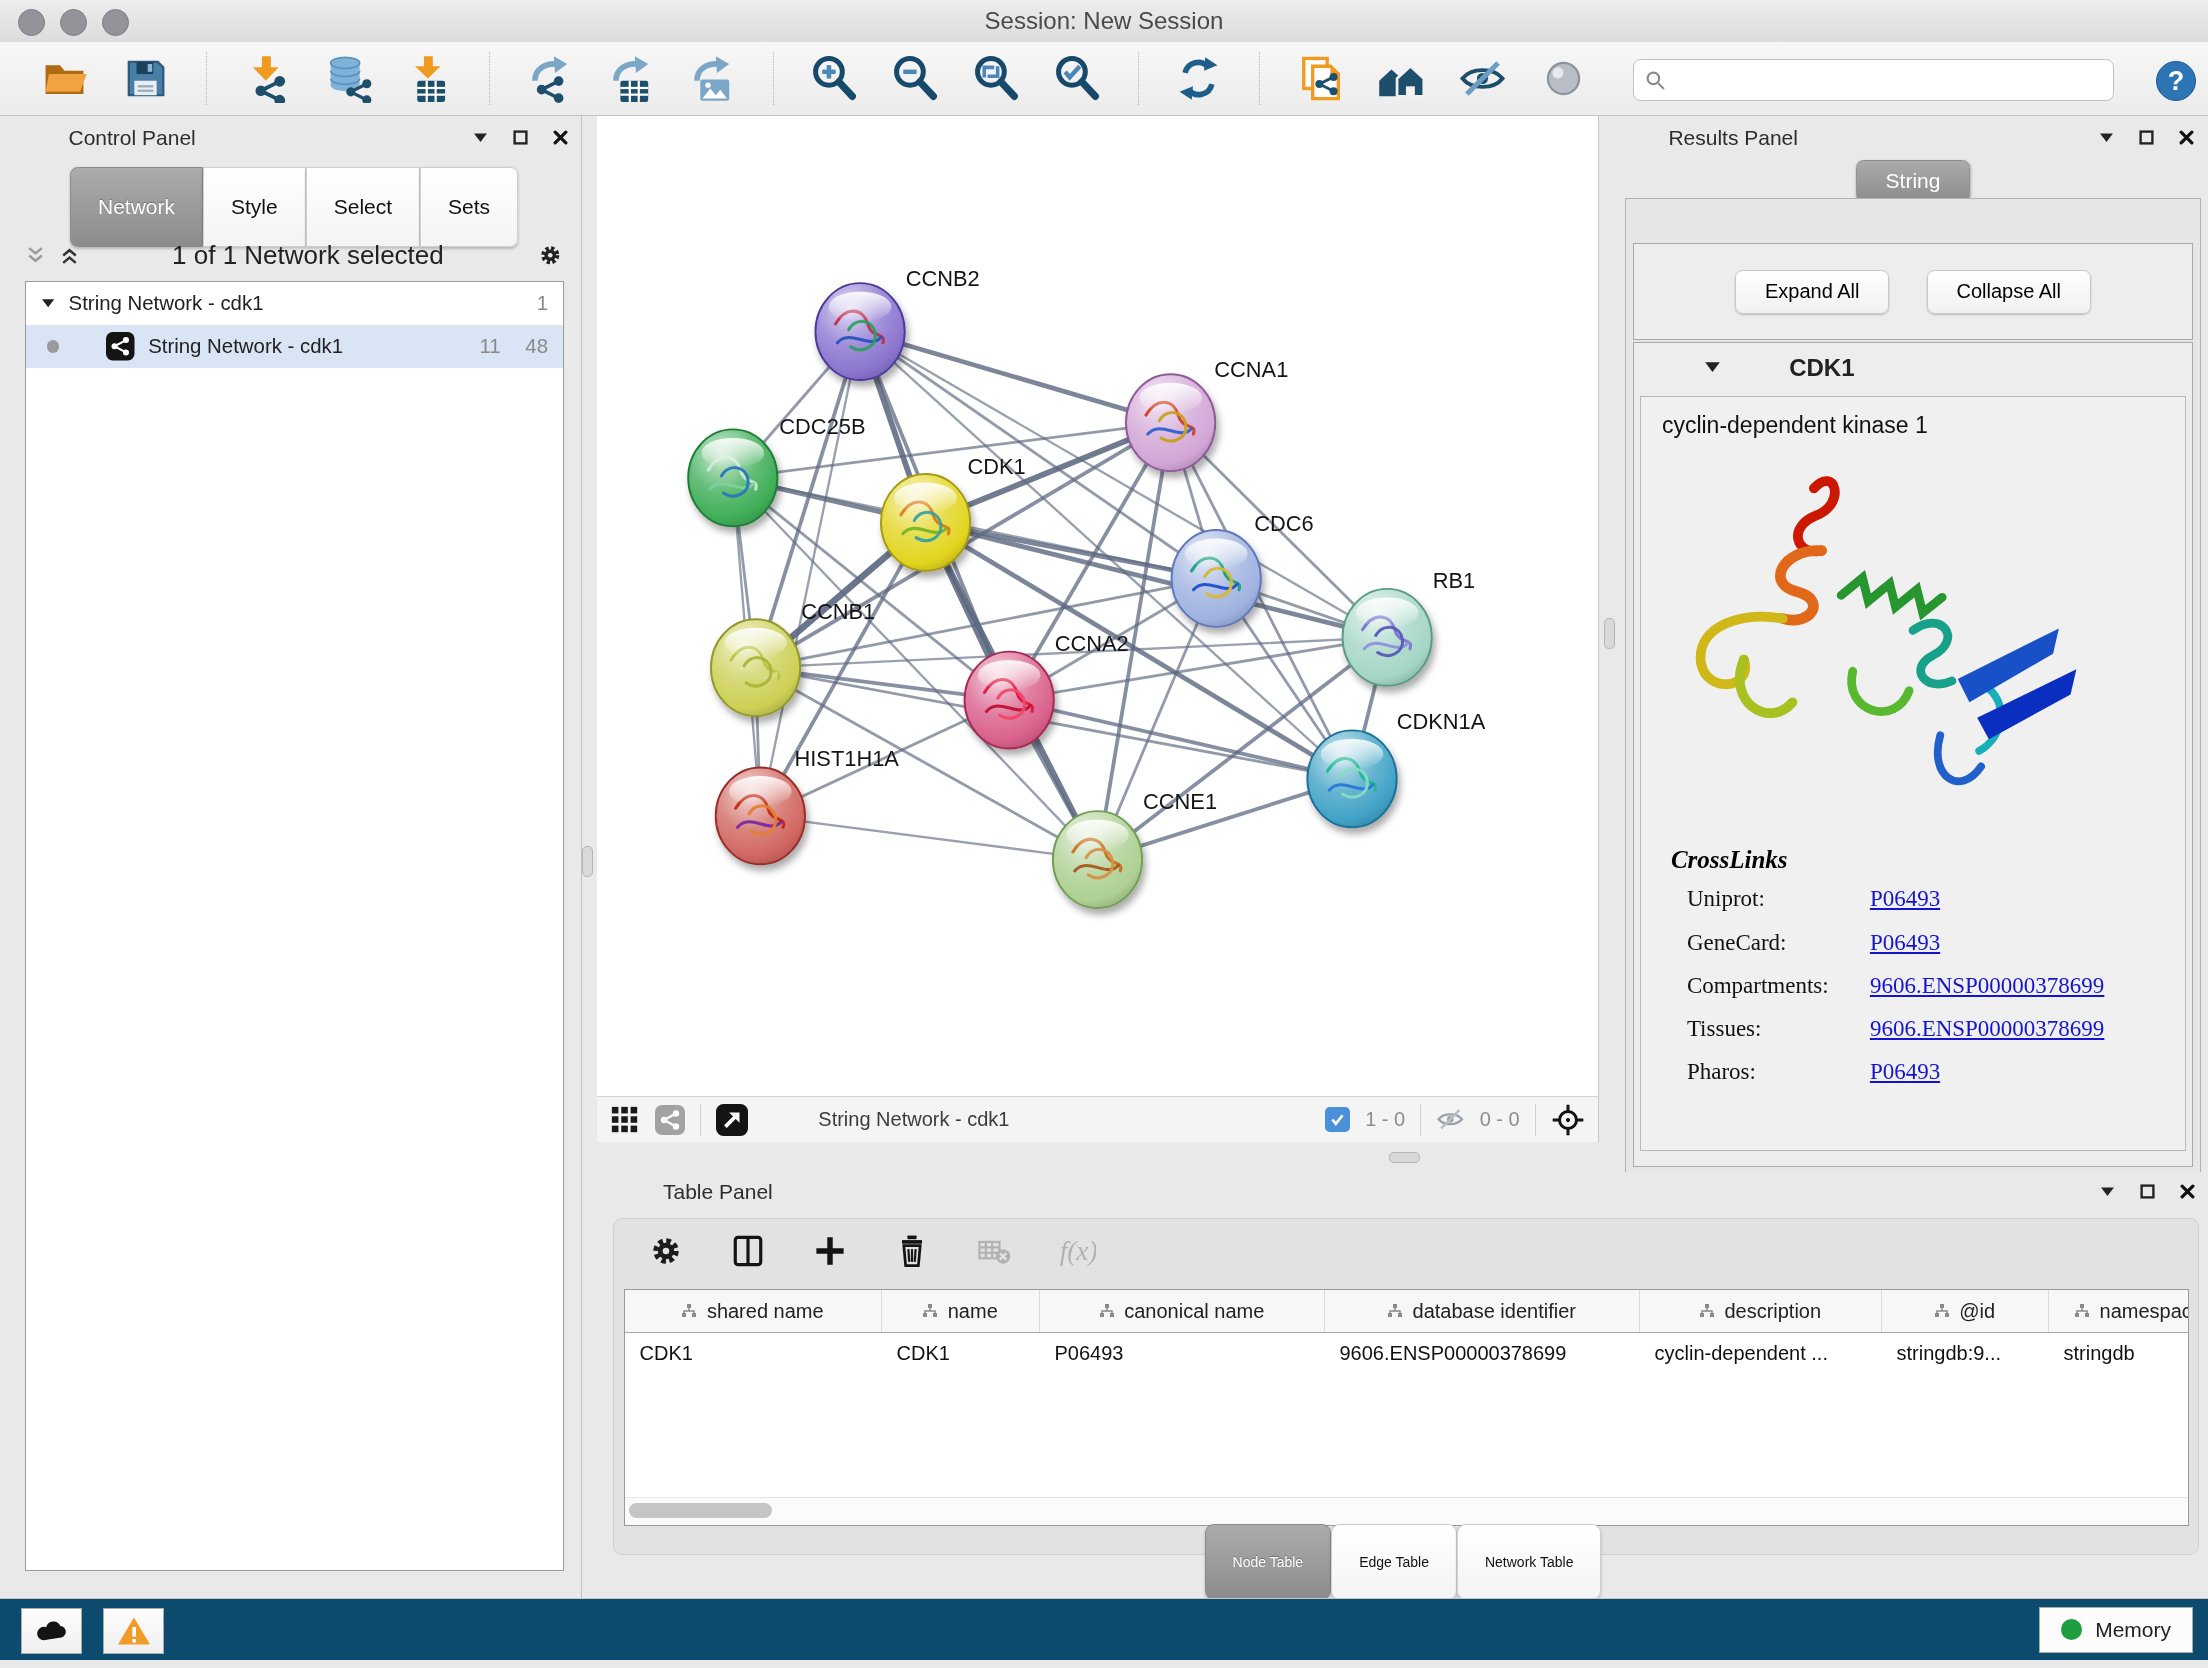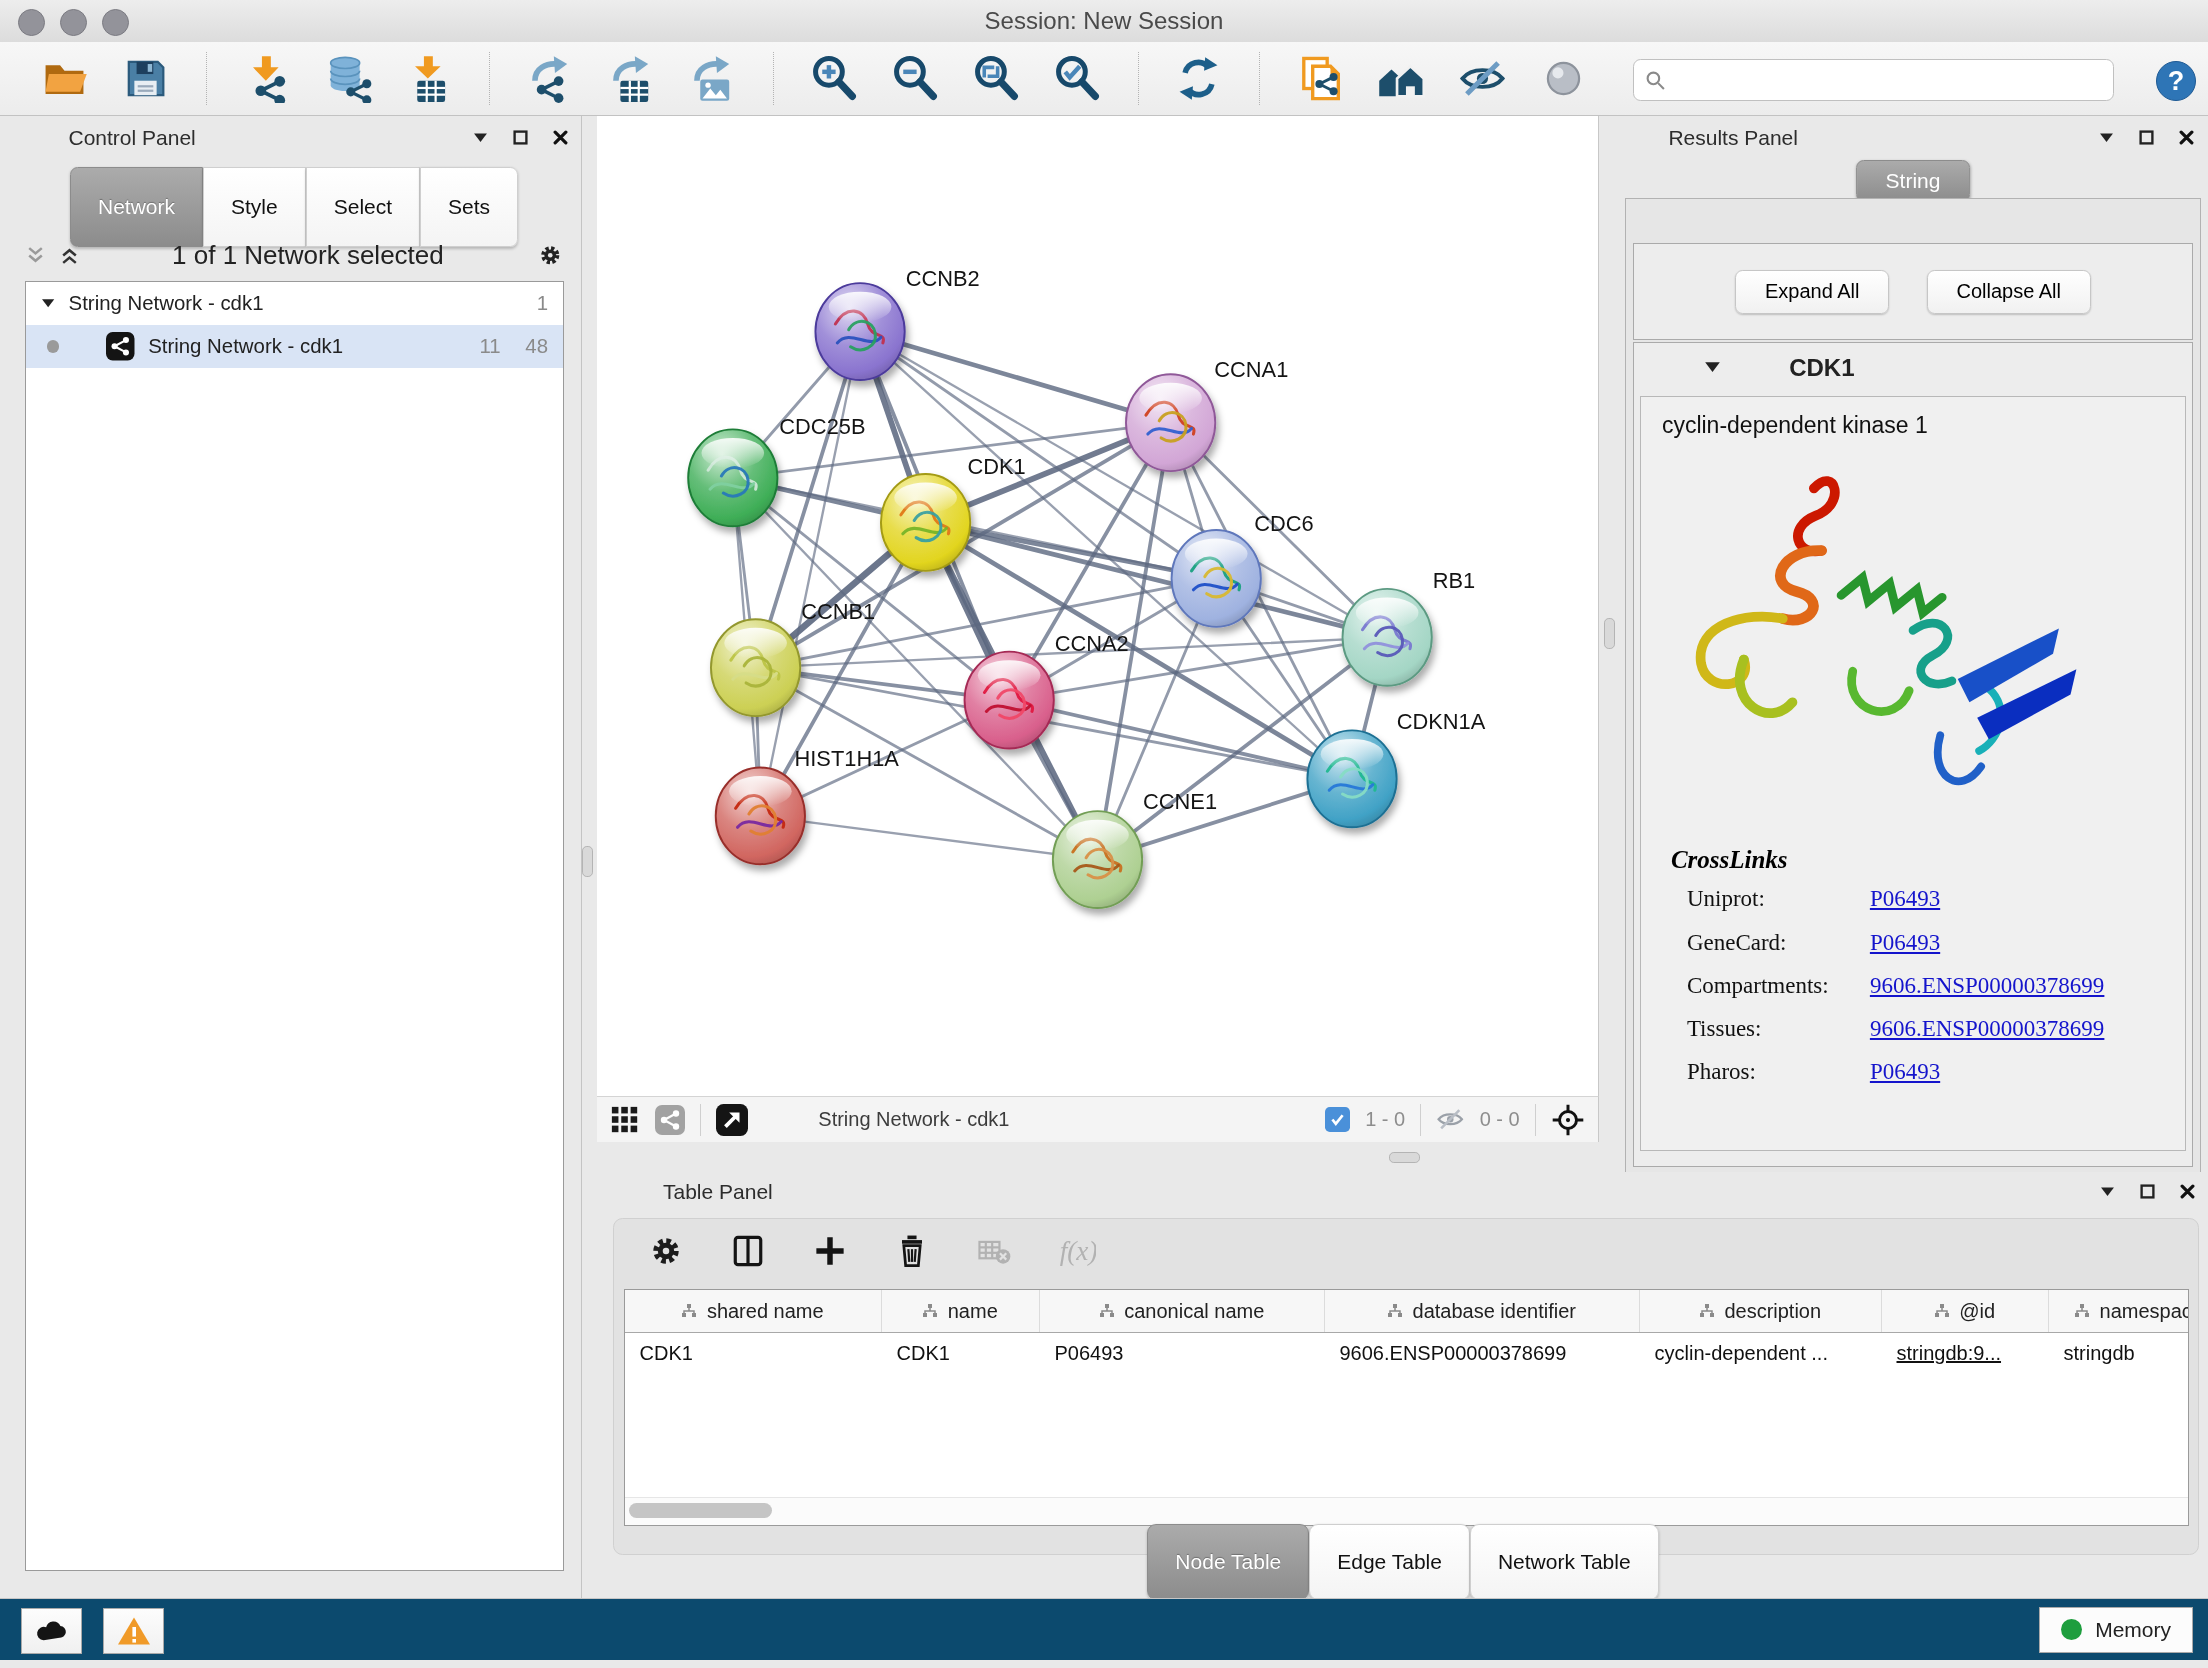--- a/index.html
+++ b/index.html
@@ -108,21 +108,21 @@
   .g-hcell{display:flex;align-items:center;justify-content:center;gap:9.5px;font-size:20px;
     color:#222;border-right:1px solid #dcdcdc;box-sizing:border-box;flex:0 0 auto;cursor:pointer;}
   .g-row{display:flex;height:40px;}
   .g-cell{display:flex;align-items:center;padding-left:15px;font-size:20px;color:#111;
     box-sizing:border-box;flex:0 0 auto;overflow:hidden;white-space:nowrap;}
   .hscroll{position:absolute;left:0;right:0;bottom:0;height:27px;background:#fbfbfb;
     border-top:1px solid #e6e6e6;}
   .hthumb{position:absolute;left:4.8px;top:5.7px;width:143px;height:15px;border-radius:7.6px;
     background:#c5c5c5;cursor:pointer;}
   .bottom-tabs{position:absolute;left:0;right:0;bottom:7.6px;display:flex;justify-content:center;}
-  .bottom-tabs .seg-tab{height:42px;font-size:21px;border-radius:9px;}
+  .bottom-tabs .seg-tab{height:42px;font-size:14px;border-radius:9px;}
 
   
   .statusbar{position:absolute;left:0;bottom:8px;width:100%;height:61px;background:#0c4a6e;
     border-top:1px solid #c6c6c6;}
   .sq-btn{position:absolute;top:8.6px;width:59px;height:44px;background:linear-gradient(#fdfdfd,#f0f0f0);
     border:1.9px solid #a9a9a9;display:flex;align-items:center;justify-content:center;cursor:pointer;}
   .memory-btn{position:absolute;right:15px;top:7.6px;height:44px;padding:0 21px;display:flex;
     align-items:center;gap:13.3px;background:#fcfcfc;border:1.9px solid #a9a9a9;font-size:21px;cursor:pointer;}
   .mem-dot{width:21px;height:21px;border-radius:50%;background:#1e9e3e;}
 </style>
@@ -908,21 +908,21 @@
               <span>namespace</span>
             </div>
           </div>
         <div id="g-body">
             <div class="g-row">
               <div class="g-cell" style="width: 257px;">CDK1</div>
               <div class="g-cell" style="width: 158px;">CDK1</div>
               <div class="g-cell" style="width: 285px;">P06493</div>
               <div class="g-cell" style="width: 315px;">9606.ENSP00000378699</div>
               <div class="g-cell" style="width: 242px;">cyclin-dependent ...</div>
-              <div class="g-cell" style="width: 167px; text-decoration: underline;">stringdb:9...</div>
+              <div class="g-cell" style="width: 167px;">stringdb:9...</div>
               <div class="g-cell" style="width: 181px;">stringdb</div>
             </div>
           </div>
         <div class="hscroll">
           <div class="hthumb"></div>
         </div>
       </div>
     </div>
     <div class="bottom-tabs" id="tp-tabs">
         <div class="seg-tab active">Node Table</div>

